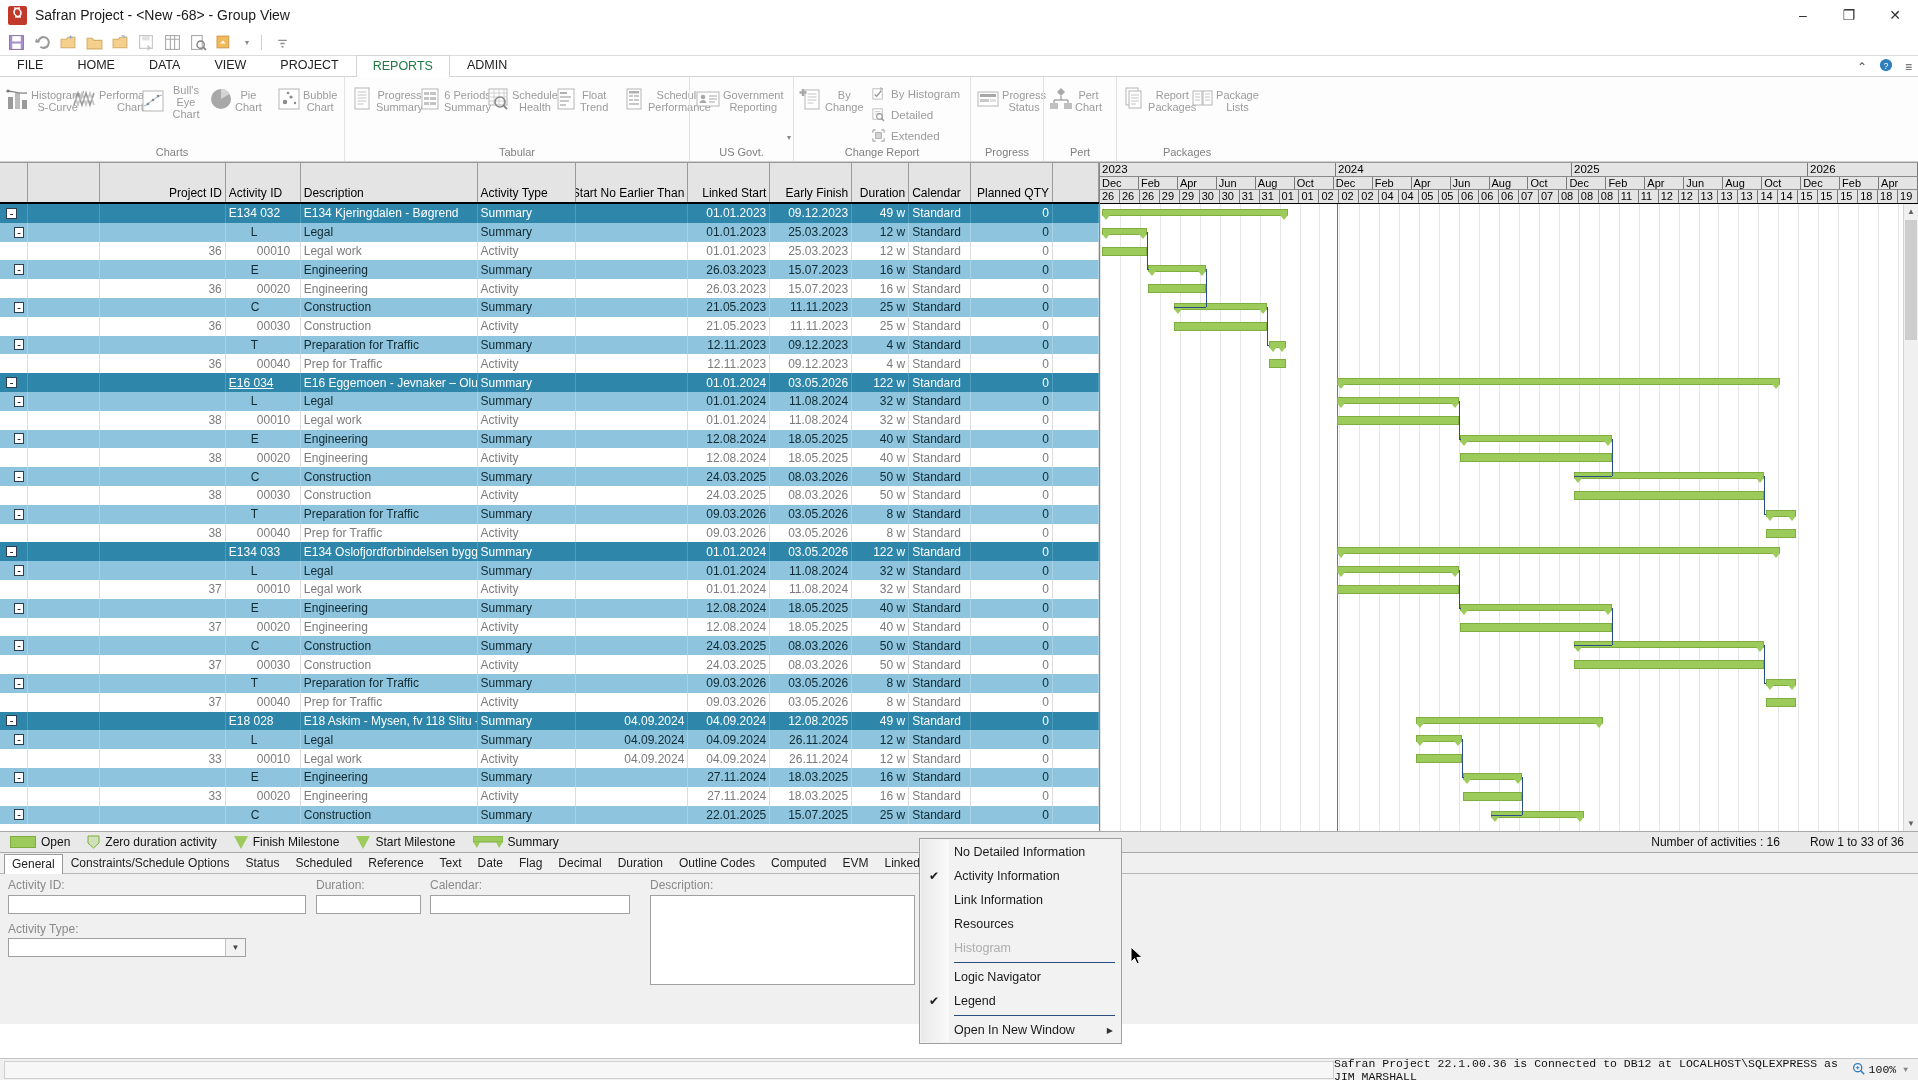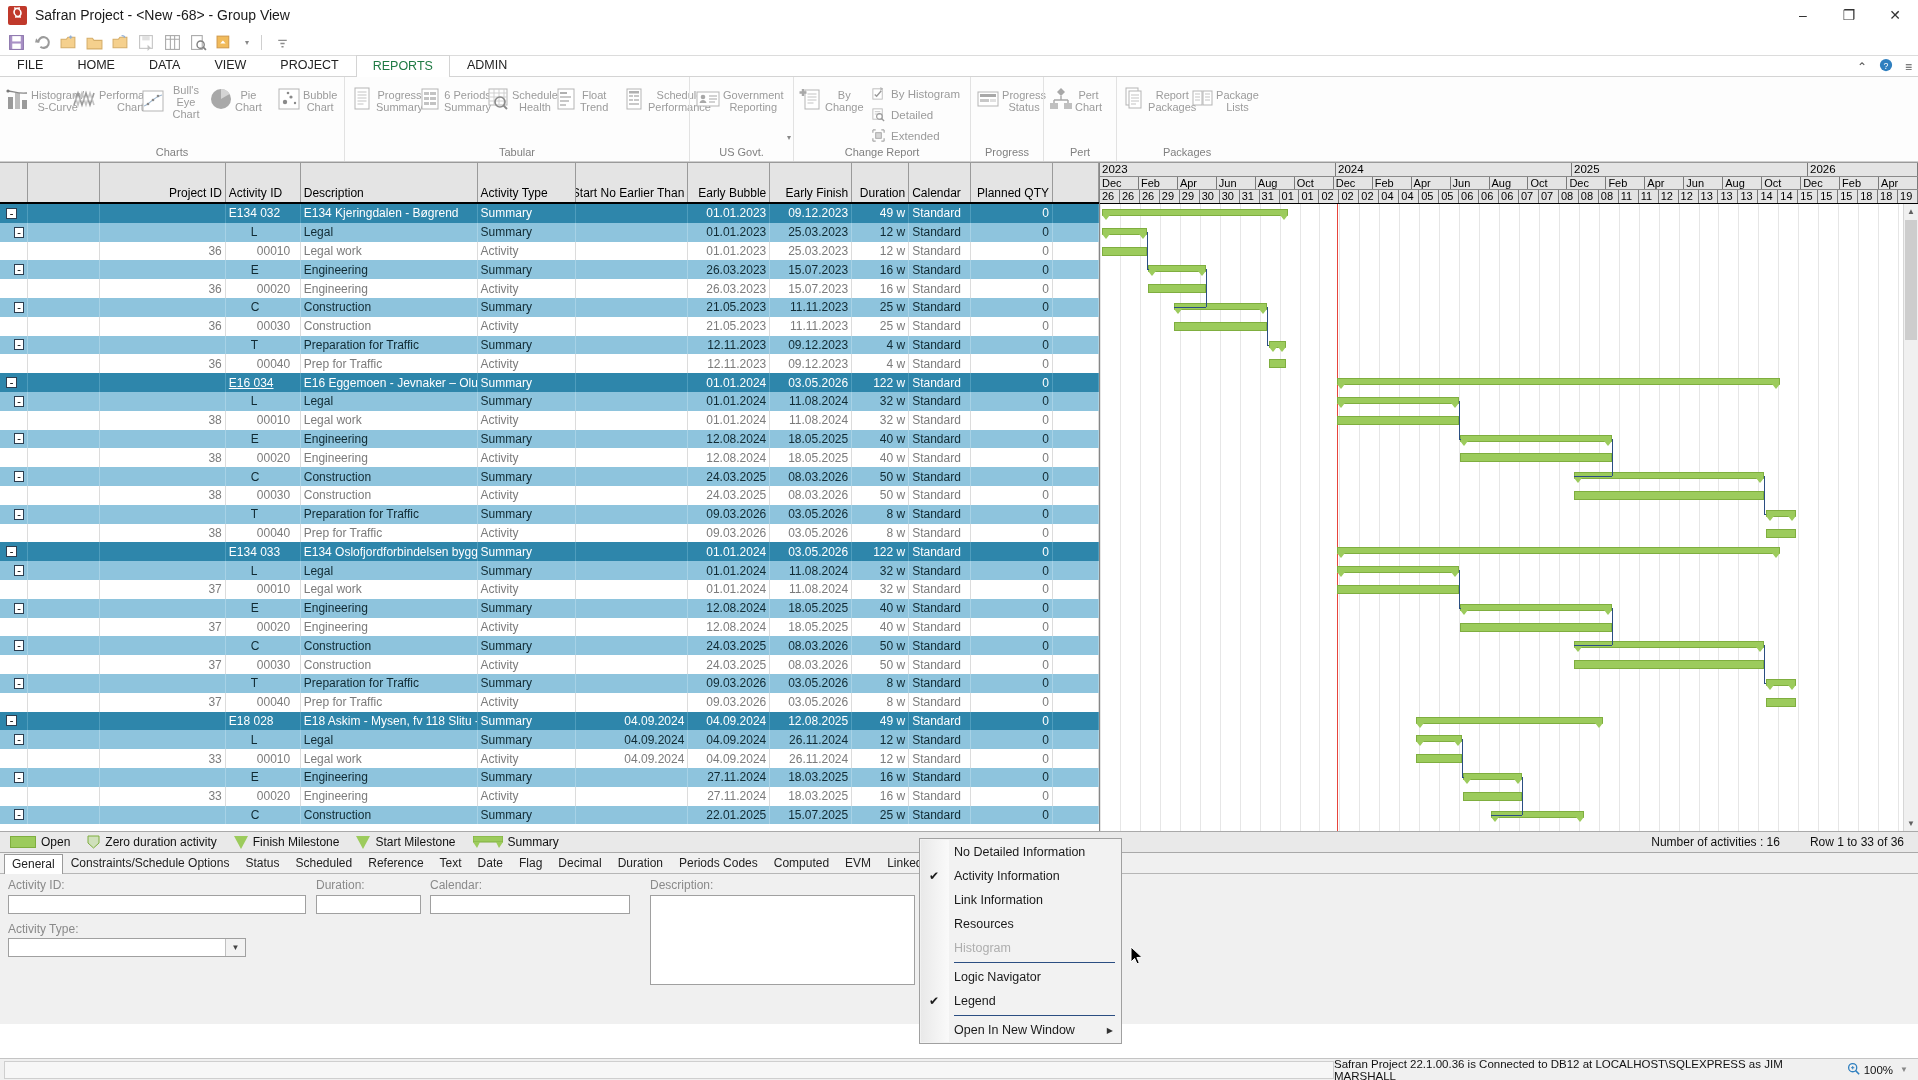--- a/index.html
+++ b/index.html
@@ -167,21 +167,21 @@
   .ctxcheck { position:absolute; left:9px; font-size:12px; color:#1a1a1a; }
   .ctxsep { height:1px; background:#2b4e82; margin:2px 6px 2px 34px; }
   .ctxarrow { position:absolute; right:8px; font-size:8px; color:#333; }
 
   
   .cursor { position:absolute; width:14px; height:20px; z-index:60; }
 
   
   .statusbar {
     position:absolute; left:0; right:0; bottom:0; height:22px; background:#f0f0f0;
-    border-top:1px solid #c4c4c4; display:flex; align-items:center;
+    border-top:1px solid #c4c4c4; display:flex; align-items:center;font-family:Liberation Mono, monospace;
   }
   .sb-left { width:1330px; height:18px; margin-left:4px; border:1px solid #cfcfcf; background:#f7f7f7; }
   .sb-mid { flex:1; display:flex; align-items:center; justify-content:center; font-size:11.5px; color:#111; }
   .sb-zoom { display:flex; align-items:center; gap:4px; padding-right:10px; font-size:11.5px; color:#111; }
 </style>
 </head>
 <body>
 
 <div class="titlebar">
   <div class="app-logo">
@@ -559,21 +559,21 @@
 
   <div class="gridpane">
     <div class="ghead" id="grid-head">
         <div class="hc c" style="width: 28px;"></div>
         <div class="hc" style="width: 72px;"></div>
         <div class="hc r" style="width: 126px;">Project ID</div>
         <div class="hc" style="width: 75px;">Activity ID</div>
         <div class="hc" style="width: 177px;">Description</div>
         <div class="hc" style="width: 99px;">Activity Type</div>
         <div class="hc r" style="width: 112px;">Start No Earlier Than</div>
-        <div class="hc r" style="width: 82px;">Early Bubble</div>
+        <div class="hc r" style="width: 82px;">Linked Start</div>
         <div class="hc r" style="width: 82px;">Early Finish</div>
         <div class="hc r" style="width: 57px;">Duration</div>
         <div class="hc" style="width: 62px;">Calendar</div>
         <div class="hc r" style="width: 82px;">Planned QTY</div>
         <div class="hc" style="width: 46px;"></div>
       </div>
     <div class="grows" id="grid-rows">
         <div class="grow lvl0">
           <div class="gc c" style="width: 28px; padding-left: 6px; justify-content: flex-start;">
             <div class="expander">-</div>
@@ -1333,21 +1333,21 @@
       <div class="dtab active">General</div>
       <div class="dtab">Constraints/Schedule Options</div>
       <div class="dtab">Status</div>
       <div class="dtab">Scheduled</div>
       <div class="dtab">Reference</div>
       <div class="dtab">Text</div>
       <div class="dtab">Date</div>
       <div class="dtab">Flag</div>
       <div class="dtab">Decimal</div>
       <div class="dtab">Duration</div>
-      <div class="dtab">Periods Codes</div>
+      <div class="dtab">Outline Codes</div>
       <div class="dtab">Computed</div>
       <div class="dtab">EVM</div>
       <div class="dtab">Linked Documents</div>
     </div>
   <div class="dbody">
     <div class="fl" style="left:8px;  top:4px">Activity ID:</div>
     <input class="fi" style="left: 8px; top: 21px; width: 298px; height: 19px;" value="">
     <div class="fl" style="left:8px;  top:48px">Activity Type:</div>
     <div class="fsel" style="left:8px; top:64px; width:238px; height:19px">
       <span class="btn">▼</span>

